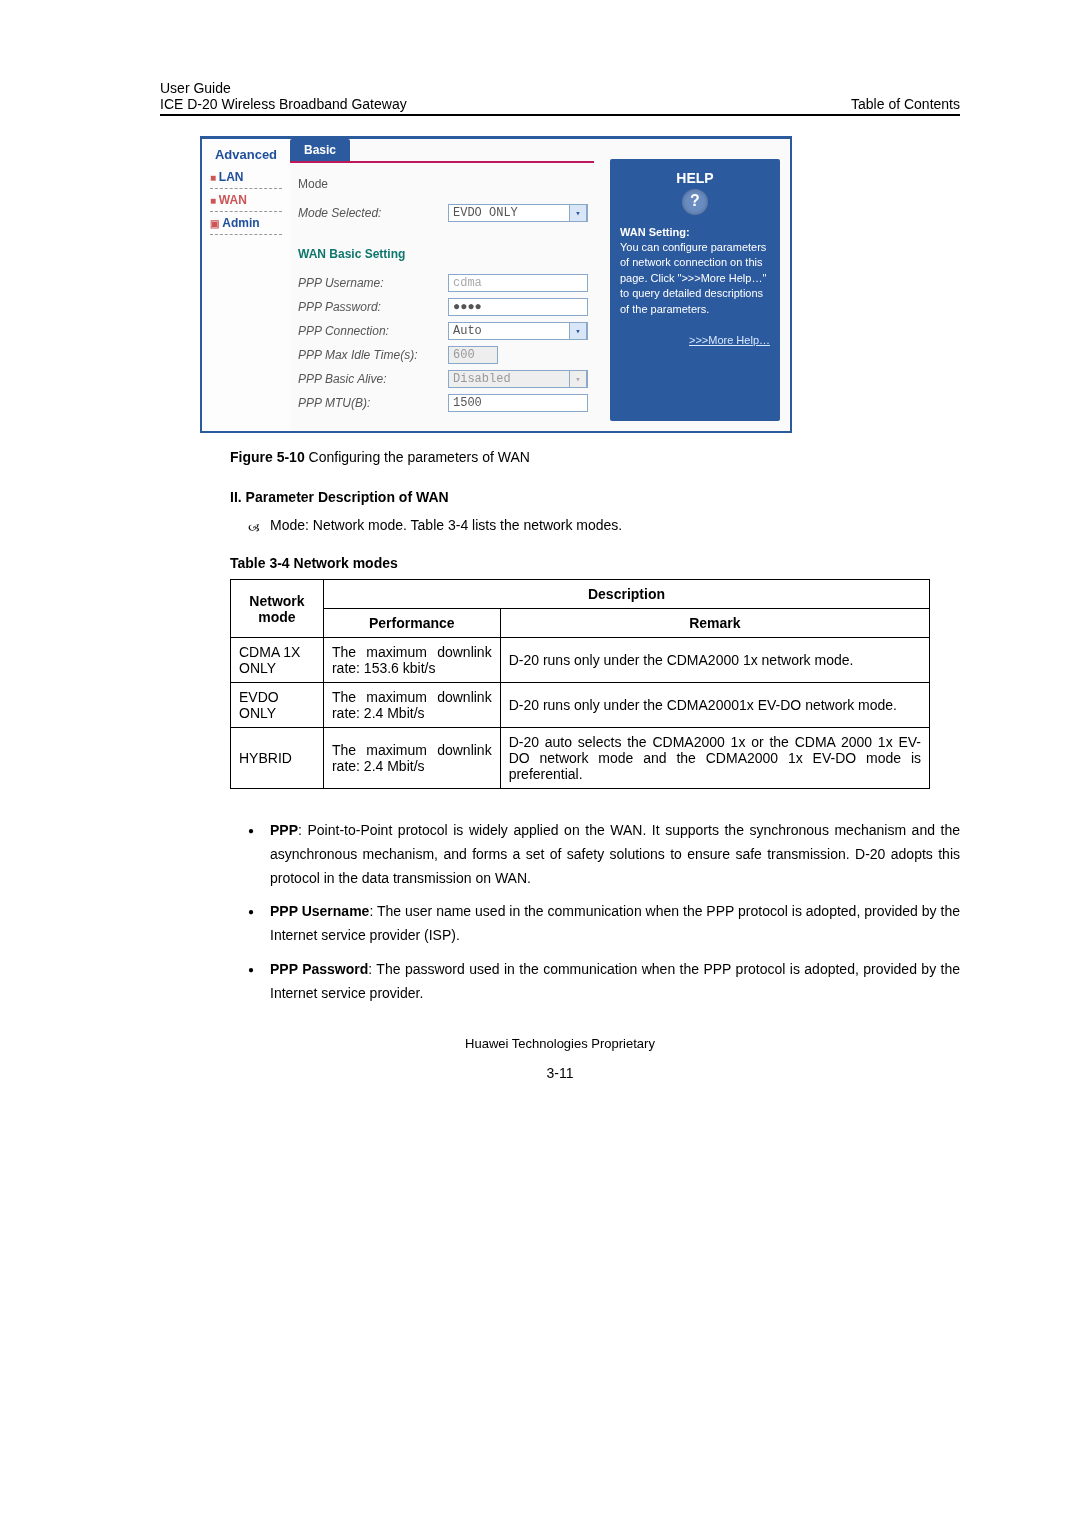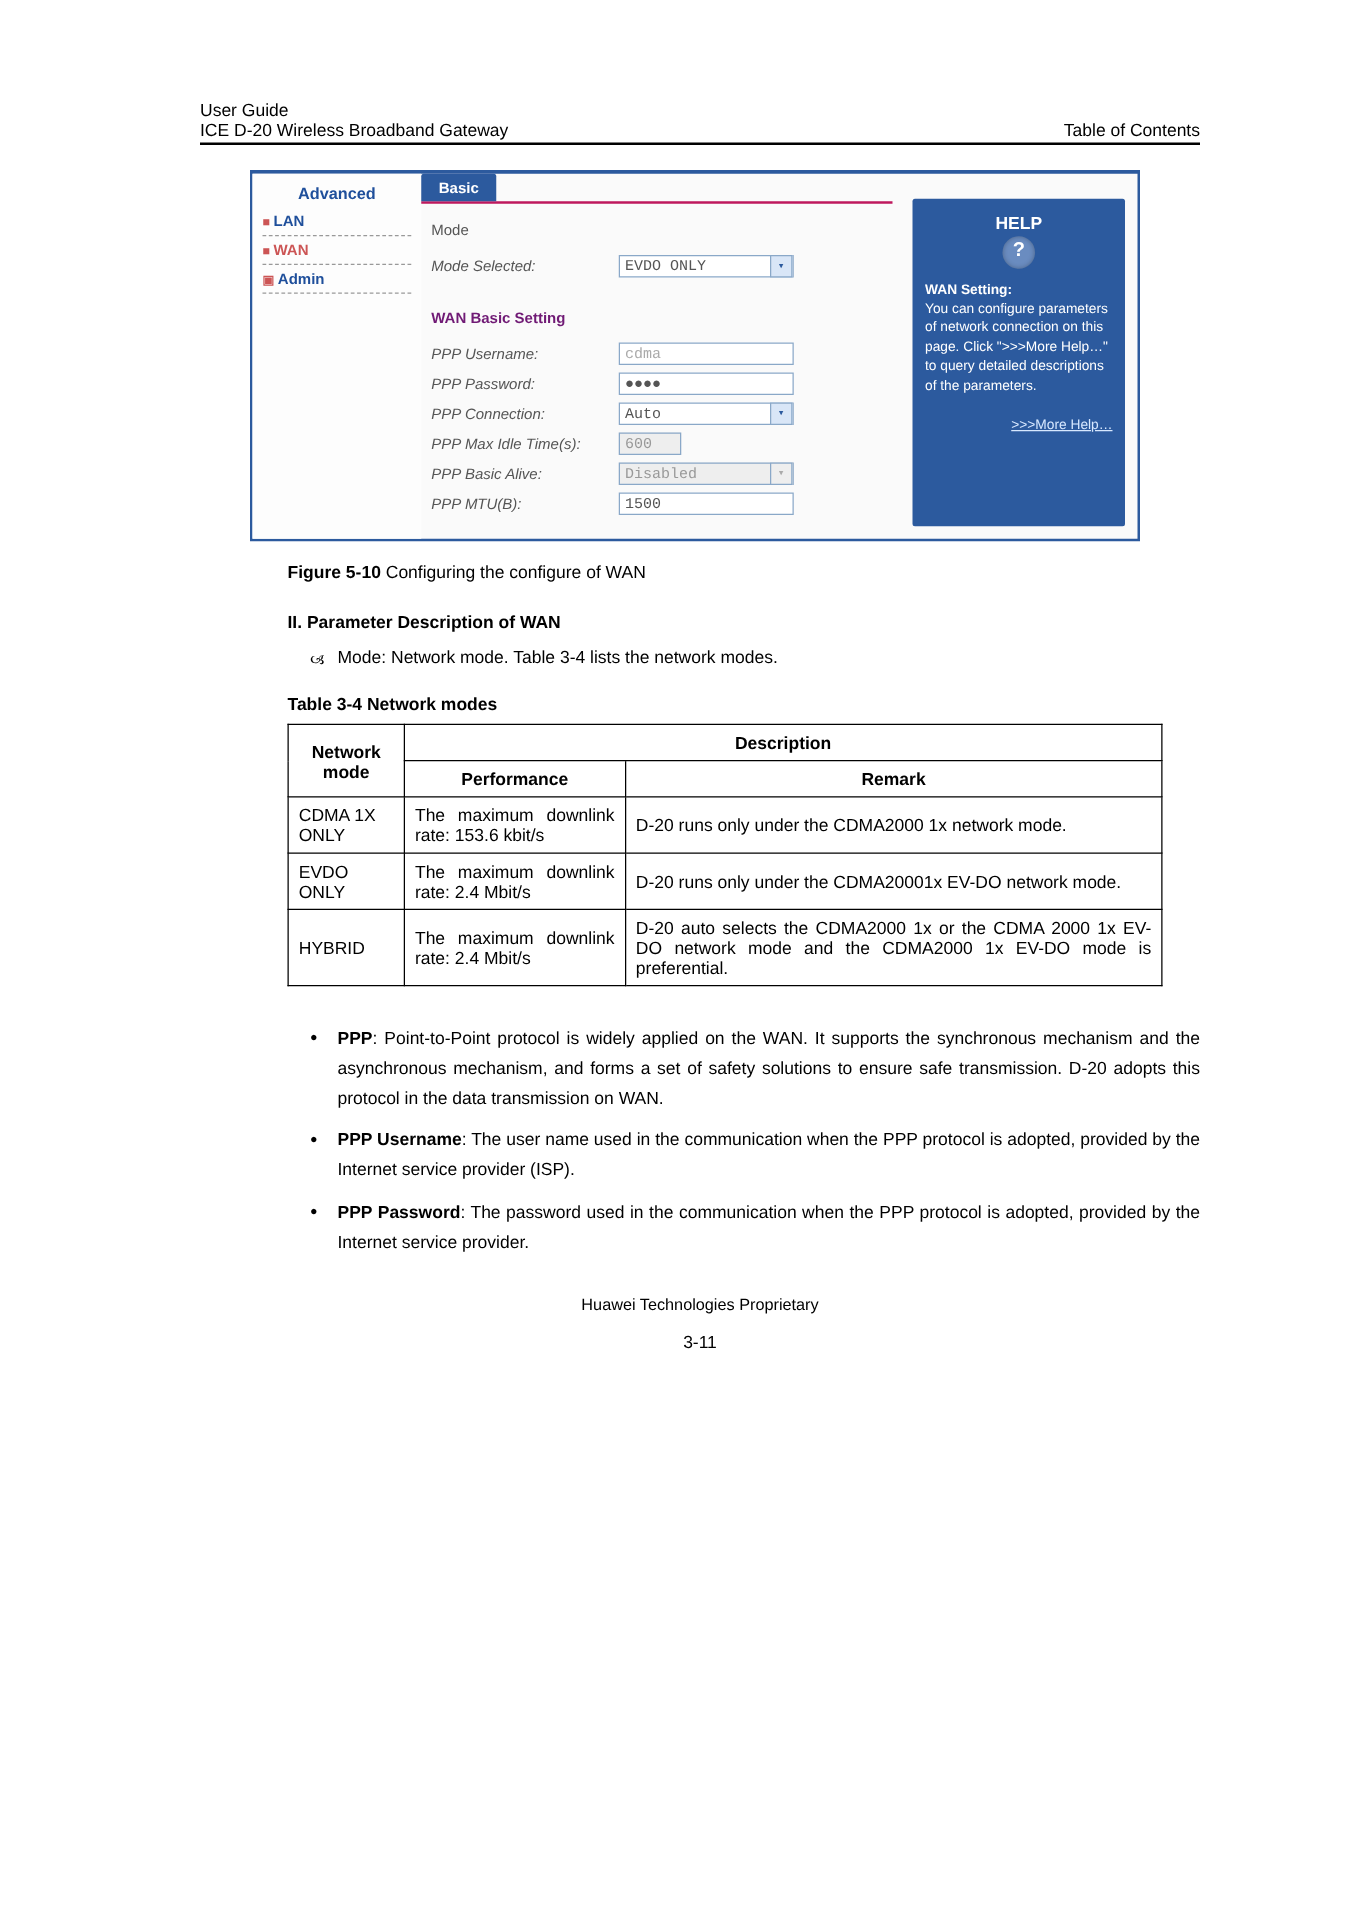--- a/index.html
+++ b/index.html
@@ -18,21 +18,21 @@
   .doc-hdr {
     font-size: 14px;
     border-bottom: 2px solid #000;
     padding-bottom: 2px;
     margin-bottom: 20px;
   }
   .doc-hdr .row2 { display:flex; justify-content:space-between; }
   .ui-shot {
     border: 2px solid #2c5a9e;
     border-top: 3px solid #2c5a9e;
-    width: 712px;
+    width: 592px;
     margin-left: 40px;
     background: #fafafa;
     box-sizing: border-box;
     display: flex;
     flex-direction: column;
     font-size: 12px;
   }
   .ui-body { display:flex; }
   .ui-side {
     width: 135px;
@@ -166,21 +166,21 @@
             <div class="ui-row">
               <span class="lbl">Mode Selected:</span>
               <span class="sel">
                 <span>EVDO ONLY</span>
                 <span class="arrow">▾</span>
               </span>
             </div>
           </div>
 
           <div class="ui-sec" style="border-top:none;">
-            <div style="padding:6px 0 10px 0; font-weight:bold; color:#701a75;">WAN Basic Setting</div>
+            <div style="padding:6px 0 10px 0; font-weight:bold; color:#0f766e;">WAN Basic Setting</div>
 
             <div class="ui-row">
               <span class="lbl">PPP Username:</span>
               <input style="width: 140px; color: rgb(170, 170, 170);" value="cdma">
             </div>
             <div class="ui-row">
               <span class="lbl">PPP Password:</span>
               <input style="width: 140px;" value="●●●●">
             </div>
             <div class="ui-row">
@@ -215,21 +215,21 @@
           </div>
           <div><b>WAN Setting:</b></div>
           <div>You can configure parameters of network connection on this page. Click "&gt;&gt;&gt;More Help…" to query detailed descriptions of the parameters.</div>
           <div class="more">&gt;&gt;&gt;More Help…</div>
         </div>
       </div>
     </div>
   </div>
 
   <div class="fig-cap">
-    <b>Figure 5-10</b><span> Configuring the configure of WAN</span>
+    <b>Figure 5-10</b><span> Configuring the parameters of WAN</span>
   </div>
 
   <div class="h2">II. Parameter Description of WAN</div>
 
   <div class="bul bul-leaf">Mode: Network mode. Table 3-4 lists the network modes.</div>
 
   <div class="tab-cap">
     <b>Table 3-4</b><span> Network modes</span>
   </div>
 

